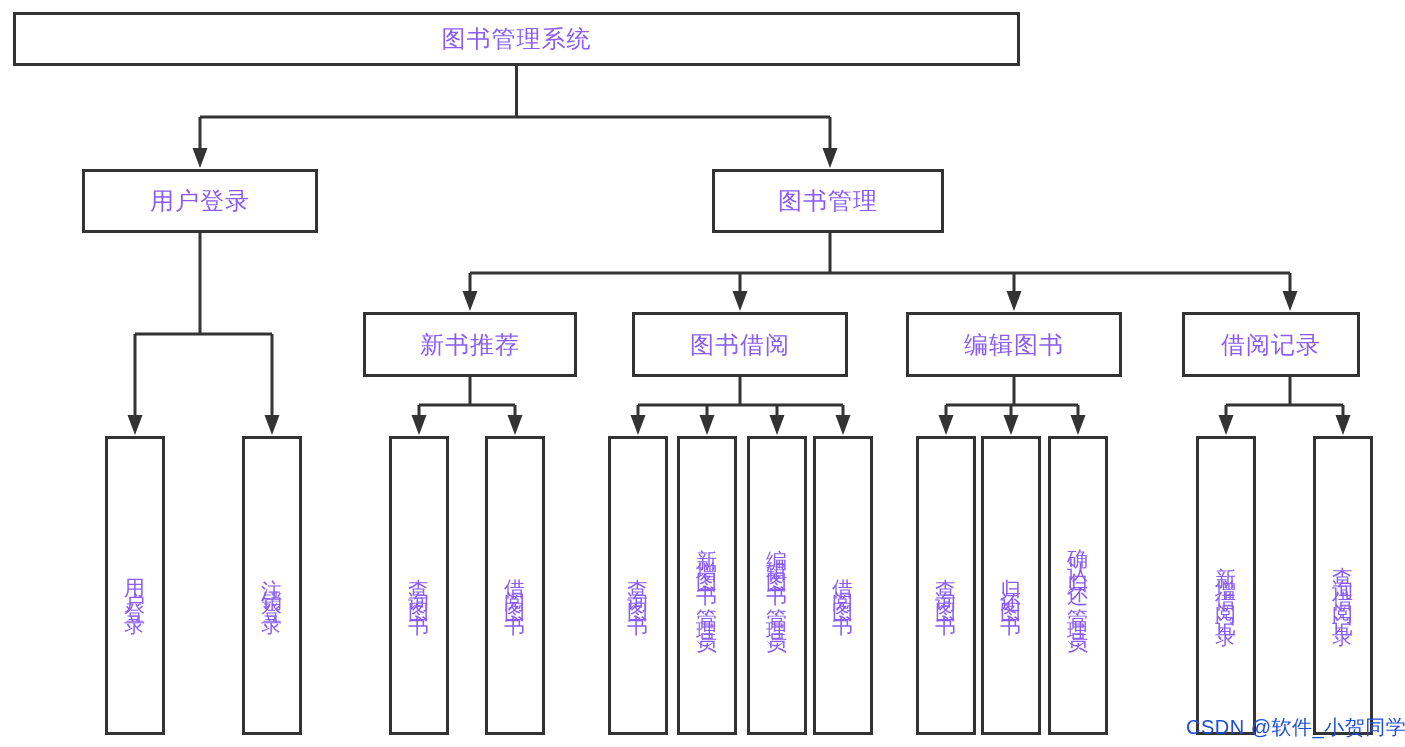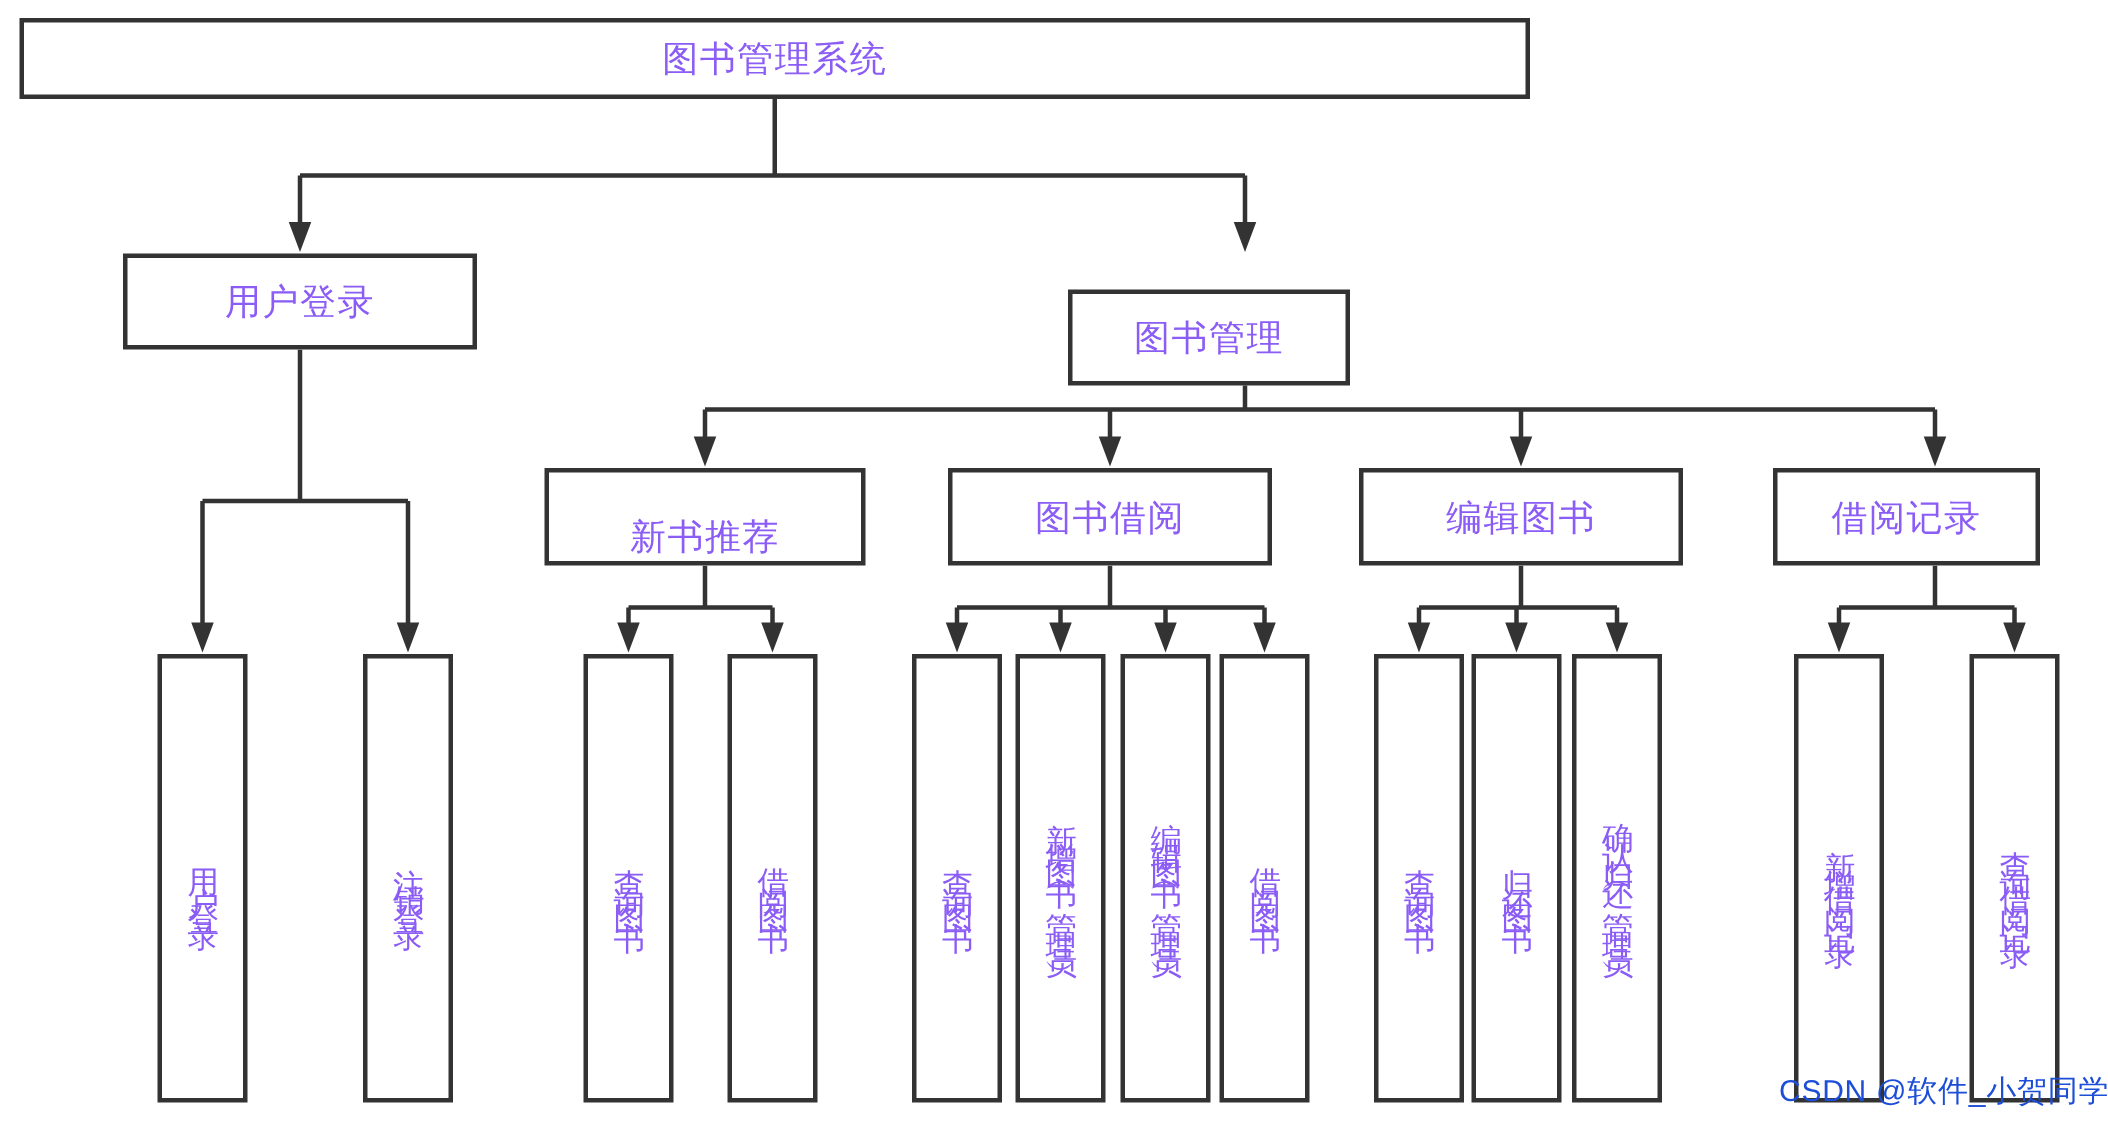--- a/index.html
+++ b/index.html
@@ -124,25 +124,25 @@
     </g>
   </svg>
 
   <div class="node h-box" style="left:13px; top:12px; width:1007px; height:54px;">
     <span>图书管理系统</span>
   </div>
 
   <div class="node h-box" style="left:82px; top:169px; width:236px; height:64px;">
     <span>用户登录</span>
   </div>
-  <div class="node h-box" style="left:712px; top:169px; width:188px; height:64px;margin-top:24px;">
+  <div class="node h-box" style="left:712px; top:169px; width:232px; height:64px;">
     <span>图书管理</span>
   </div>
 
-  <div class="node h-box" style="left:363px; top:312px; width:214px; height:65px;align-items:flex-end;">
+  <div class="node h-box" style="left:363px; top:312px; width:214px; height:65px;">
     <span>新书推荐</span>
   </div>
   <div class="node h-box" style="left:632px; top:312px; width:216px; height:65px;">
     <span>图书借阅</span>
   </div>
   <div class="node h-box" style="left:906px; top:312px; width:216px; height:65px;">
     <span>编辑图书</span>
   </div>
   <div class="node h-box" style="left:1182px; top:312px; width:178px; height:65px;">
     <span>借阅记录</span>

